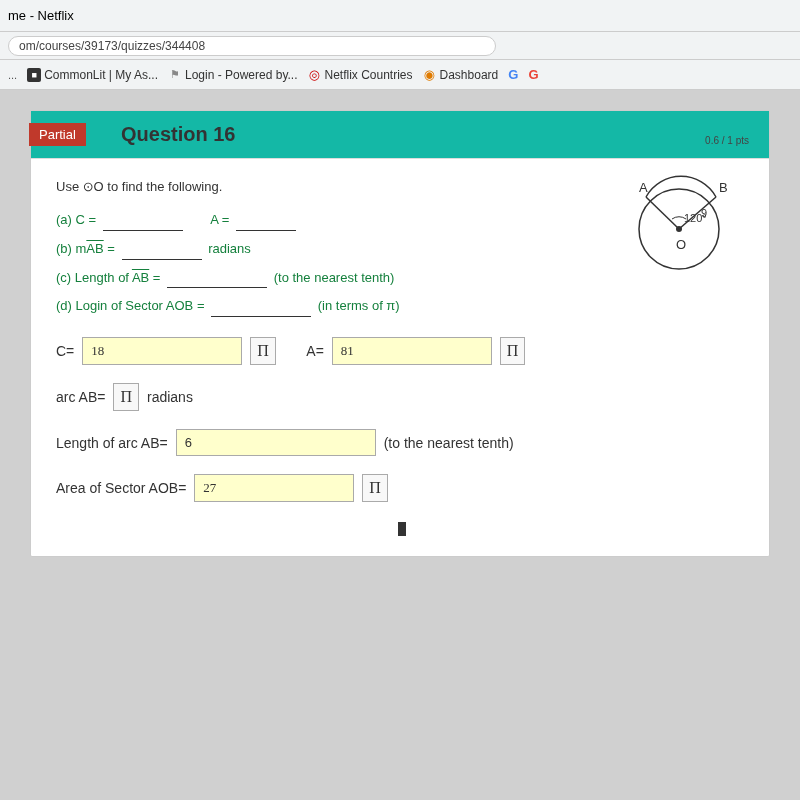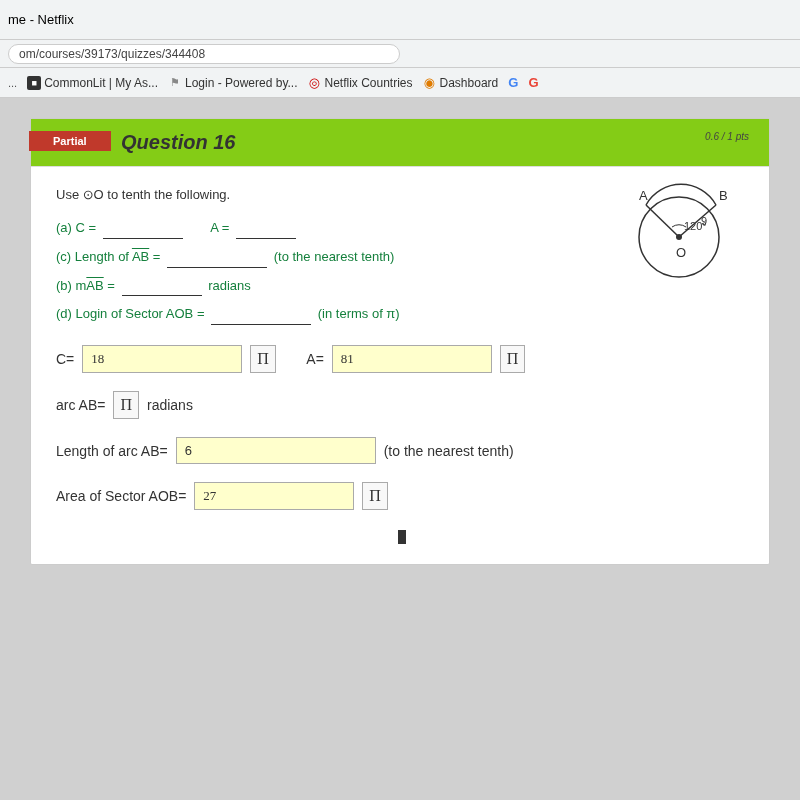--- a/index.html
+++ b/index.html
@@ -13,39 +13,39 @@
     }
 
     
     .browser-top {
       background: #f1f3f4;
       border-bottom: 1px solid #ccc;
       padding: 4px 8px;
       display: flex;
       align-items: center;
       gap: 6px;
-      height: 40px;
+      height: 32px;
     }
 
     .address-bar-row {
       background: #f1f3f4;
       padding: 3px 8px;
       border-bottom: 1px solid #ccc;
       height: 28px;
       display: flex;
       align-items: center;
     }
     .address-bar {
       background: white;
       border: 1px solid #ccc;
       border-radius: 12px;
       padding: 2px 10px;
       font-size: 12px;
       color: #444;
-      width: 392px;
+      width: 488px;
     }
 
     .bookmarks-bar {
       background: #f1f3f4;
       border-bottom: 1px solid #ccc;
       padding: 3px 8px;
       display: flex;
       align-items: center;
       gap: 10px;
       height: 30px;
@@ -79,35 +79,34 @@
     }
 
     .question-card {
       background: white;
       border: 1px solid #ccc;
       border-radius: 2px;
       position: relative;
     }
 
     .question-header {
-      background: #84cc16;
+      background: #14b8a6;
       border-bottom: 1px solid #ddd;
       padding: 12px 20px;
       display: flex;
-      align-items: flex-start;
+      align-items: flex-end;
       justify-content: space-between;
-      font-style: italic;
     }
 
     .partial-badge {
       background: #c0392b;
       color: white;
-      font-size: 11px;
-      font-weight: bold;
-      padding: 4px 24px;
+      font-size: 13px;
+      font-weight: normal;
+      padding: 4px 10px;
       position: absolute;
       left: -2px;
       top: 12px;
     }
 
     .question-title {
       font-size: 20px;
       font-weight: bold;
       color: #333;
       margin-left: 70px;
@@ -294,40 +293,40 @@
           <text x="72" y="90" font-size="13" font-family="Arial" fill="#333">O</text>
 
           <text x="80" y="63" font-size="11" font-family="Arial" fill="#333">120°</text>
 
           <text x="97" y="58" font-size="11" font-family="Arial" fill="#333">9</text>
 
           <path d="M 82 60 A 12 12 0 0 0 68 60" fill="none" stroke="#333" stroke-width="1"></path>
         </svg>
       </div>
 
-      <p class="instructions">Use ⊙O to tenth the following.</p>
+      <p class="instructions">Use ⊙O to find the following.</p>
 
       <div class="sub-question">
         <span>(a) C =</span>
         <span class="blank-line"></span>
         &nbsp;&nbsp;&nbsp;&nbsp;&nbsp;
         <span>A =</span>
         <span class="blank-line-short"></span>
       </div>
 
       <div class="sub-question">
+        <span>(b) m<span style="text-decoration:overline;">AB</span> =</span>
+        <span class="blank-line"></span>
+        <span> radians</span>
+      </div>
+
+      <div class="sub-question">
         <span>(c) Length of <span style="text-decoration:overline;">AB</span> =</span>
         <span class="blank-line-long"></span>
         <span> (to the nearest tenth)</span>
-      </div>
-
-      <div class="sub-question">
-        <span>(b) m<span style="text-decoration:overline;">AB</span> =</span>
-        <span class="blank-line"></span>
-        <span> radians</span>
       </div>
 
       <div class="sub-question">
         <span>(d) Login of Sector AOB =</span>
         <span class="blank-line-long"></span>
         <span> (in terms of π)</span>
       </div>
 
       <div class="answer-section">
 

